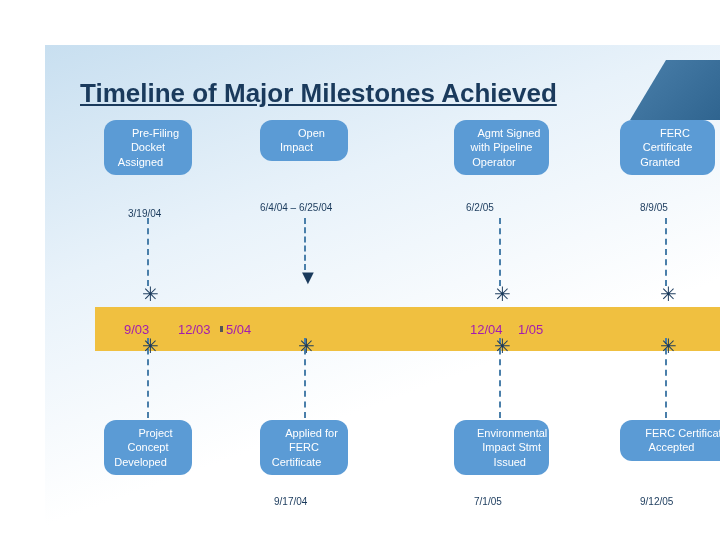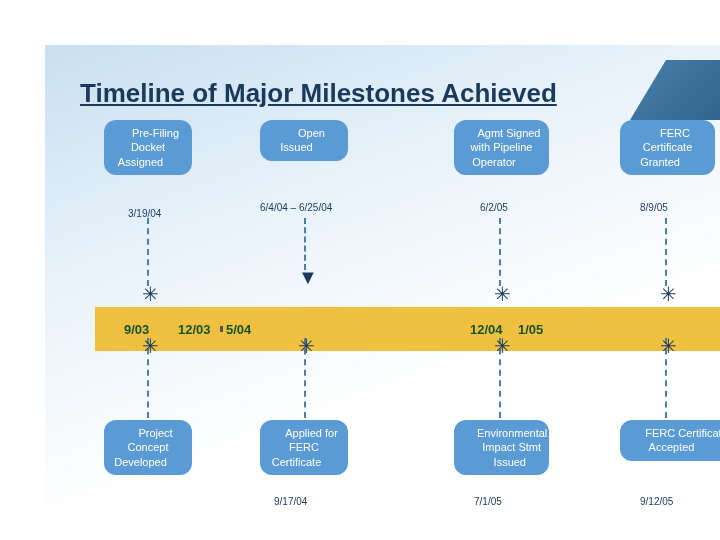--- a/index.html
+++ b/index.html
@@ -57,22 +57,22 @@
       width: 0;
       height: 0;
       border-top: 22px solid transparent;
       border-bottom: 22px solid transparent;
       border-left: 36px solid #f0c040;
     }
 
     .tl-label {
       position: absolute;
       font-size: 13px;
-      font-weight: bold;
-      color: #14532d;
+      font-weight: normal;
+      color: #a21caf;
     }
 
     .tl-label-9-03 { left: 14px; }
     .tl-label-12-03 { left: 68px; }
     .tl-label-1-04 { left: 116px; }
     .tl-label-12-04 { left: 360px; }
     .tl-label-1-05 { left: 408px; }
 
     
     .tl-divider {
@@ -165,28 +165,28 @@
   <div class="corner-accent"></div>
 
   <div class="title">Timeline of Major Milestones Achieved</div>
 
   <div class="milestone-box mb-pre-filing">
     <span>Pre-Filing Docket Assigned</span>
   </div>
   <div class="date-label" style="left:68px; top:148px;">3/19/04</div>
 
   <div class="milestone-box mb-open-season">
-    <span>Open Issued</span>
+    <span>Open Impact</span>
   </div>
   <div class="date-label" style="left:200px; top:142px;">6/4/04 – 6/25/04</div>
 
   <div class="milestone-box mb-agmt-signed">
     <span>Agmt Signed with Pipeline Operator</span>
   </div>
-  <div class="date-label" style="left:420px; top:142px;">6/2/05</div>
+  <div class="date-label" style="left:406px; top:142px;">6/2/05</div>
 
   <div class="milestone-box mb-ferc-cert">
     <span>FERC Certificate Granted</span>
   </div>
   <div class="date-label" style="left:580px; top:142px;">8/9/05</div>
 
   <div style="position:absolute; left:87px; top:158px; width:2px; height:68px; border-left:2px dashed #4a7faa;"></div>
   <div style="position:absolute; left:82px; top:222px; font-size:20px; color:#1a3a5c;">✳</div>
 
   <div style="position:absolute; left:244px; top:158px; width:2px; height:52px; border-left:2px dashed #4a7faa;"></div>

